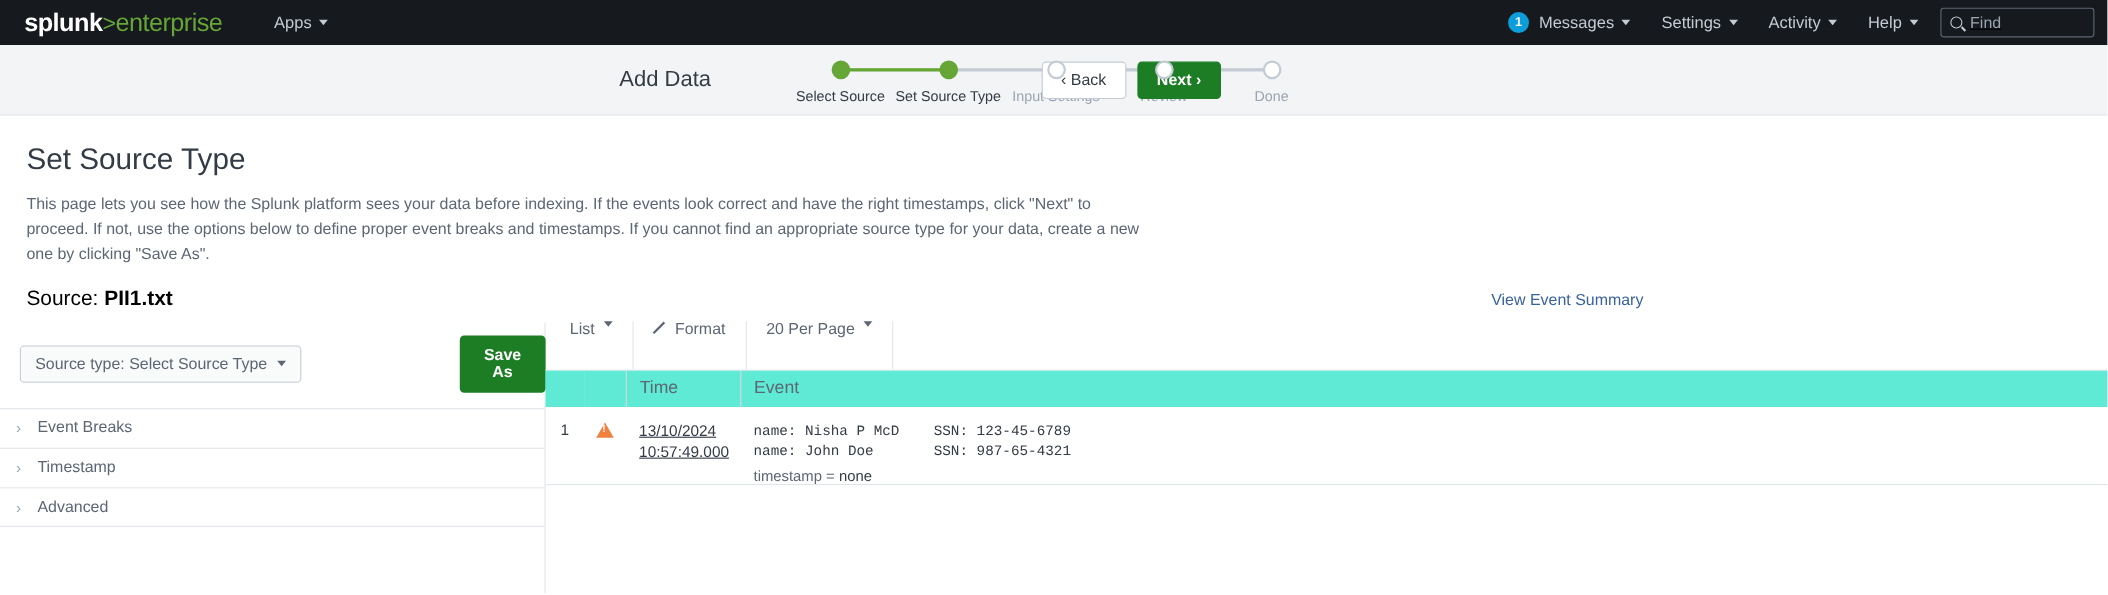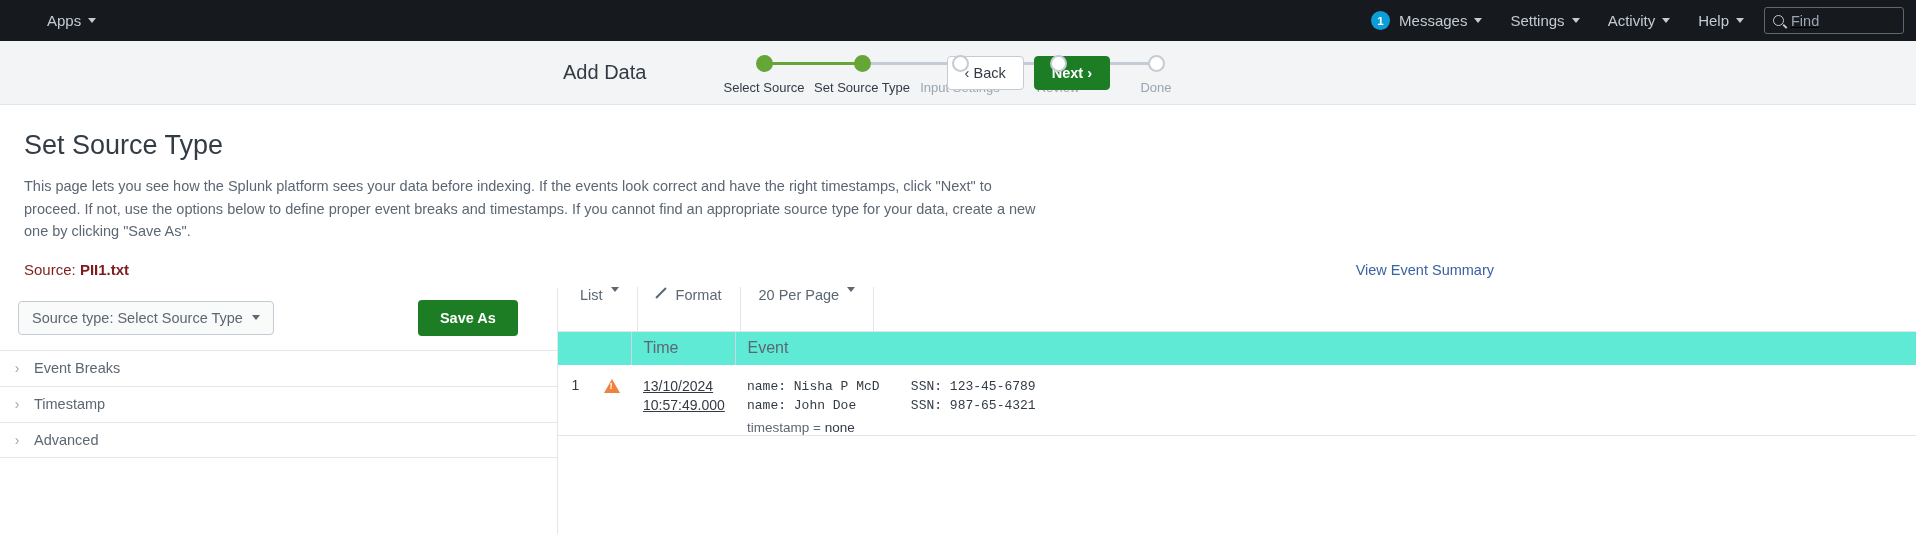--- a/index.html
+++ b/index.html
@@ -208,37 +208,37 @@
     color: #5c6773;
     max-width: 1015px;
   }
   .source-row {
     display: flex;
     align-items: baseline;
     justify-content: space-between;
     margin-top: 18px;
     padding-right: 0;
   }
-  .source-label { font-size: 15px; color: #7f1d1d; }
+  .source-label { font-size: 19px; color: #000000; }
   .source-label b { font-weight: bold; }
   .view-summary {
     font-size: 14.5px;
     color: #3863a0;
     cursor: pointer;
     margin-right: 398px;
   }
 
   
   .main {
     display: flex;
     height: 246px;
     margin-top: 10px;
   }
   .sidebar {
-    width: 558px;
+    width: 496px;
     border-right: 1px solid #e1e6eb;
     flex: none;
     position: relative;
   }
   .sidebar-top {
     display: flex;
     align-items: center;
     padding: 12px 0 14px 18px;
     gap: 98px;
   }
@@ -379,20 +379,25 @@
     font-size: 13.5px;
     color: #5c6773;
     margin-top: 4px;
   }
   .ev-meta b { font-weight: normal; color: #333b45; }
 </style>
 </head>
 <body>
 
 <div class="topbar">
+  <div class="brand">
+    <span class="brand-splunk">splunk</span>
+    <span class="brand-gt">&gt;</span>
+    <span class="brand-enterprise">enterprise</span>
+  </div>
 
   <div class="apps-menu">
     <span>Apps</span>
     <span class="caret"></span>
   </div>
 
   <div class="nav-right">
     <div class="nav-item">
       <span class="msg-badge">1</span>
       <span>Messages</span>

